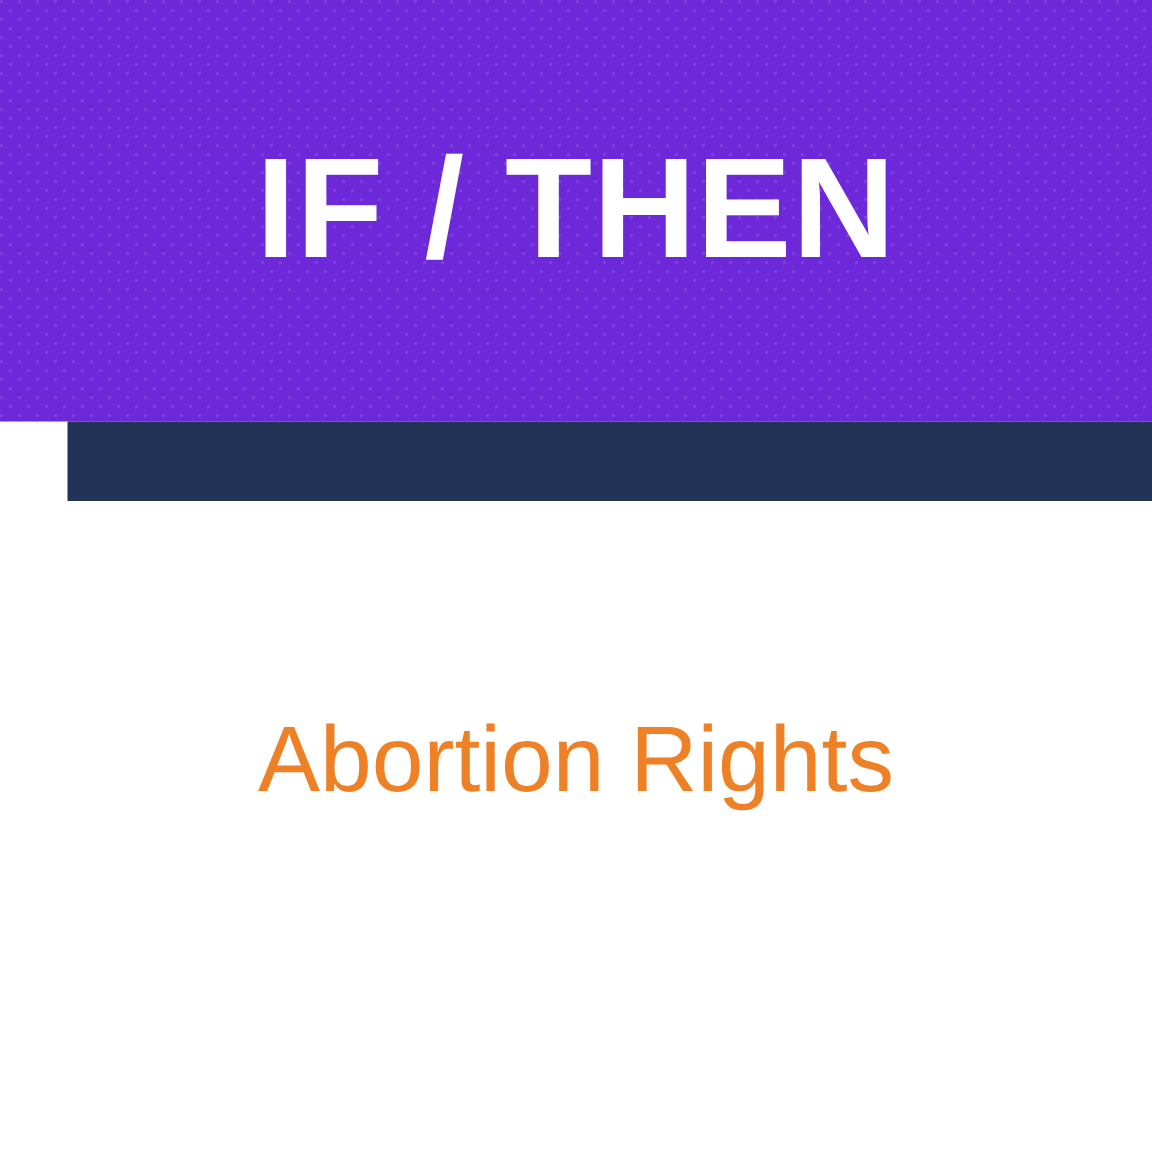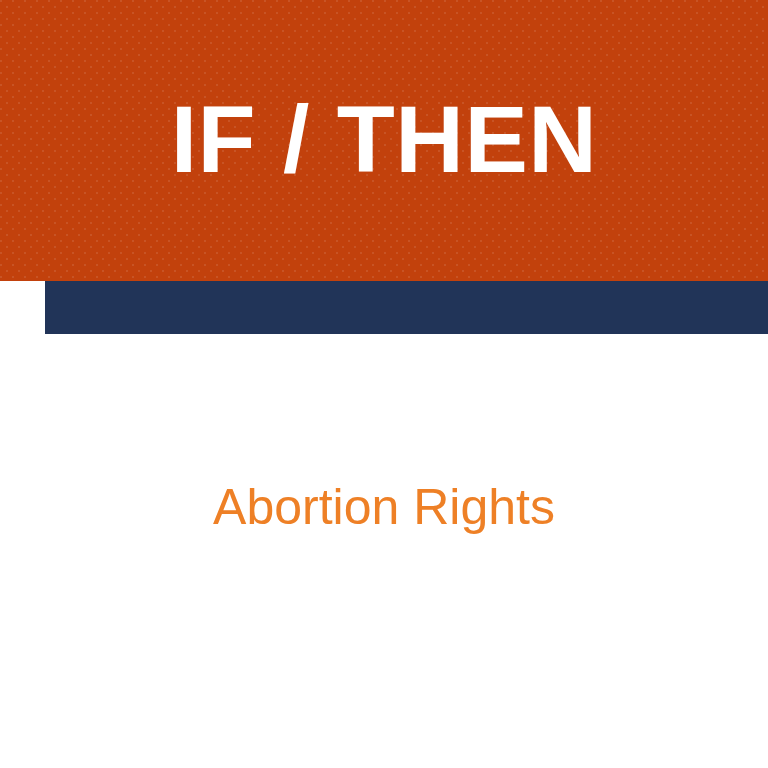--- a/index.html
+++ b/index.html
@@ -22,21 +22,21 @@
     overflow: hidden;
   }
 
   
   .banner {
     position: absolute;
     left: 0;
     top: 0;
     width: 768px;
     height: 281px;
-    background-color: #c2410c;
+    background-color: #6d28d9;
     overflow: hidden;
   }
   
   .banner-texture {
     position: absolute;
     left: 0;
     top: 0;
     right: 0;
     bottom: 0;
     background-image:
@@ -77,21 +77,21 @@
   
   .subtitle {
     position: absolute;
     left: 0;
     right: 0;
     top: 466px;
     text-align: center;
     color: #ee8026;
     font-family: "Liberation Sans", sans-serif;
     font-weight: normal;
-    font-size: 50px;
+    font-size: 62px;
     line-height: 82px;
     letter-spacing: 0px;
   }
   .subtitle-line {
     display: block;
     white-space: pre;
   }
 </style>
 </head>
 <body>

